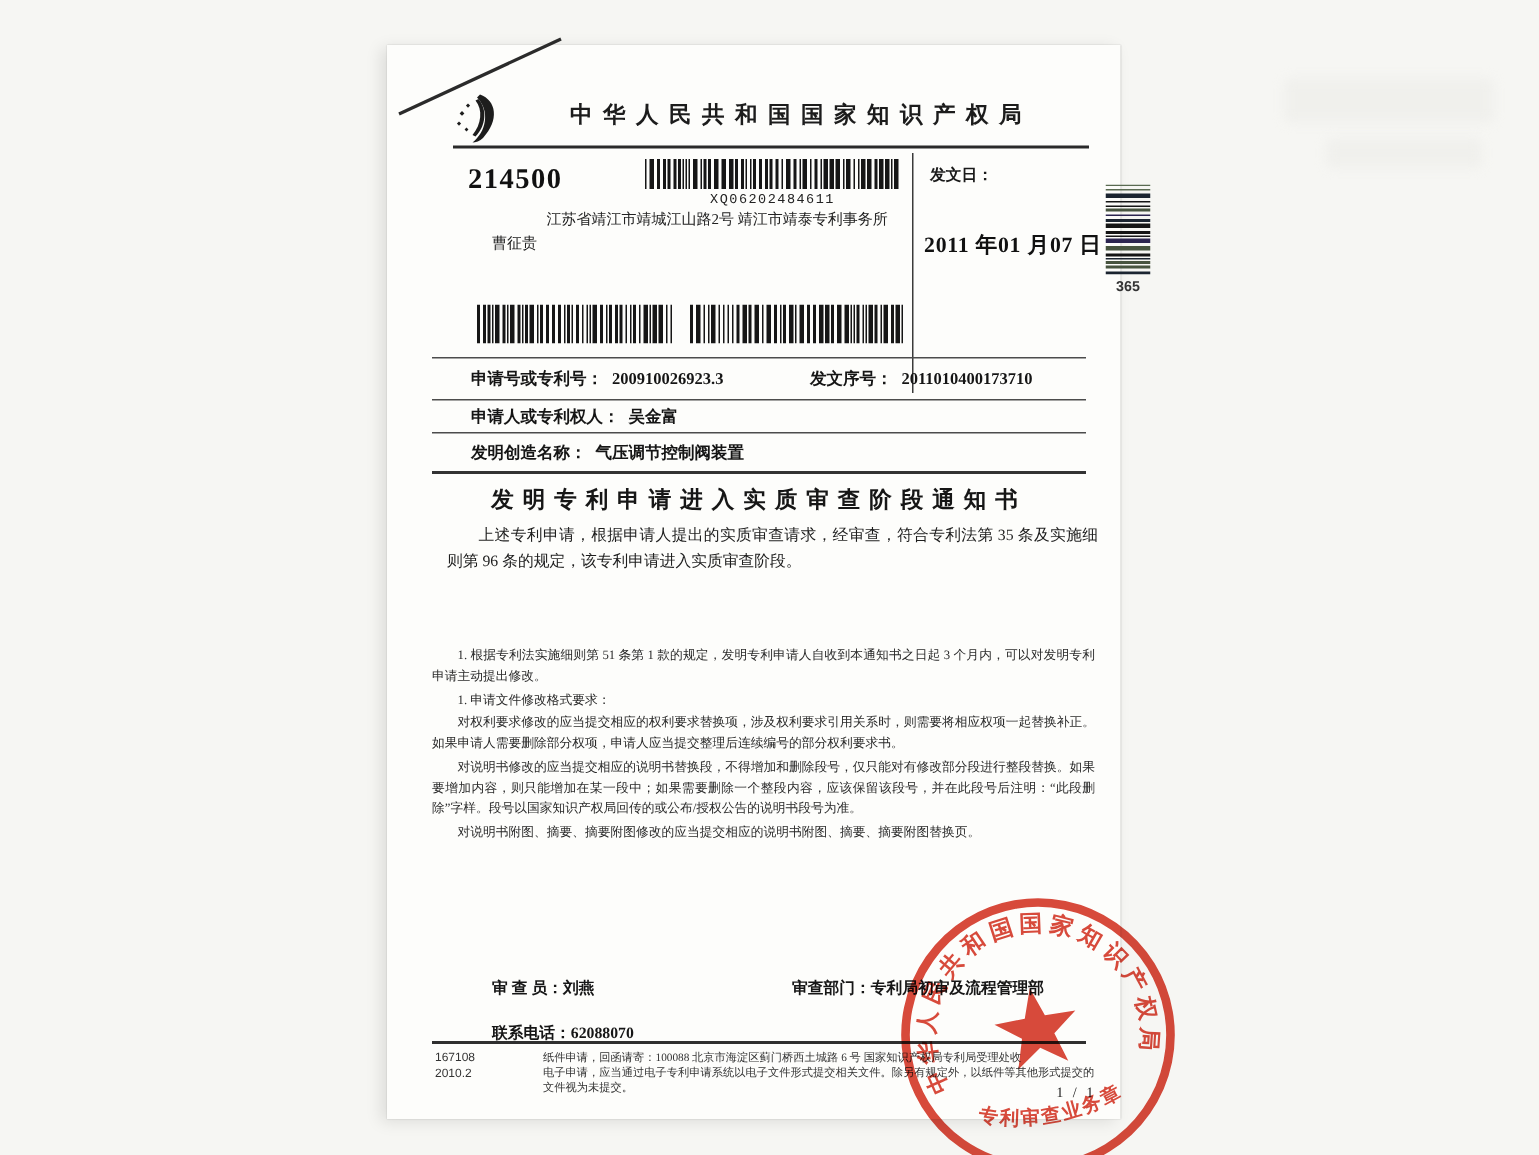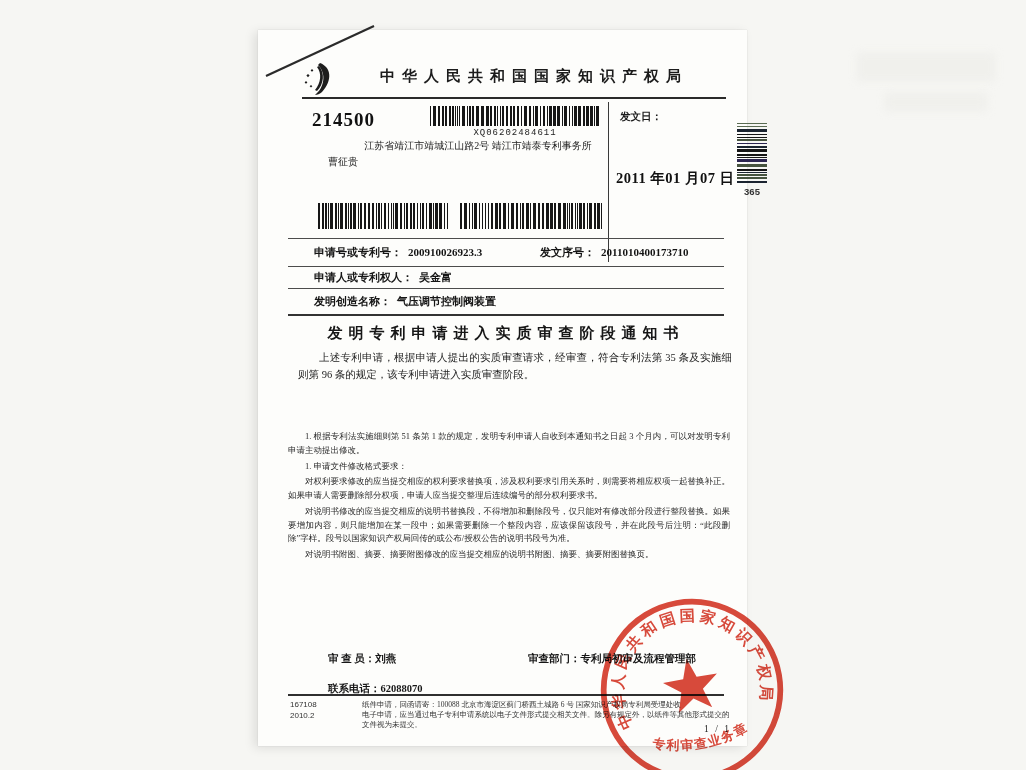--- a/index.html
+++ b/index.html
@@ -33,21 +33,21 @@
   .doccode{position:absolute;left:54px;top:79px;font-size:19px;font-weight:700;letter-spacing:1px;color:#111;}
   .bc{position:absolute;display:flex;overflow:hidden;}
   .bc b{flex:none;height:100%;background:#161616;}
   .bc1{left:172px;top:76px;width:170px;height:20px;}
   .bc-caption{position:absolute;left:172px;top:98px;width:170px;text-align:center;font-size:9px;letter-spacing:1px;color:#222;font-family:"Liberation Mono","DejaVu Sans Mono",monospace;}
   .bc2{left:60px;top:173px;width:130px;height:26px;}
   .bc3{left:202px;top:173px;width:142px;height:26px;}
 
   .vline{position:absolute;left:350px;top:72px;width:1px;height:160px;background:#3a3a3a;}
   .issue-label{position:absolute;left:362px;top:80px;font-size:10.5px;font-weight:700;color:#1a1a1a;}
-  .issue-date{position:absolute;left:358px;top:124px;font-size:14.5px;font-weight:700;color:#111;letter-spacing:.5px;white-space:nowrap;margin-top:15px;}
+  .issue-date{position:absolute;left:358px;top:124px;font-size:14.5px;font-weight:700;color:#111;letter-spacing:.5px;white-space:nowrap;}
 
   .addr{position:absolute;left:70px;top:109px;width:300px;text-align:center;font-size:10px;color:#222;white-space:nowrap;}
   .addressee{position:absolute;left:70px;top:125px;width:165px;text-align:left;font-size:10px;color:#222;}
 
   .hline{position:absolute;left:30px;width:436px;height:1px;background:#4c4c4c;}
   .h1{top:208px;}.h2{top:236px;}.h3{top:258px;}.h4{top:284px;height:2px;background:#333;}
   .meta{position:absolute;left:56px;font-size:11px;font-weight:700;color:#151515;white-space:nowrap;}
   .m1{top:215px;}
   .m1 .col2{position:absolute;left:226px;top:0;}
   .m2{top:240px;}

